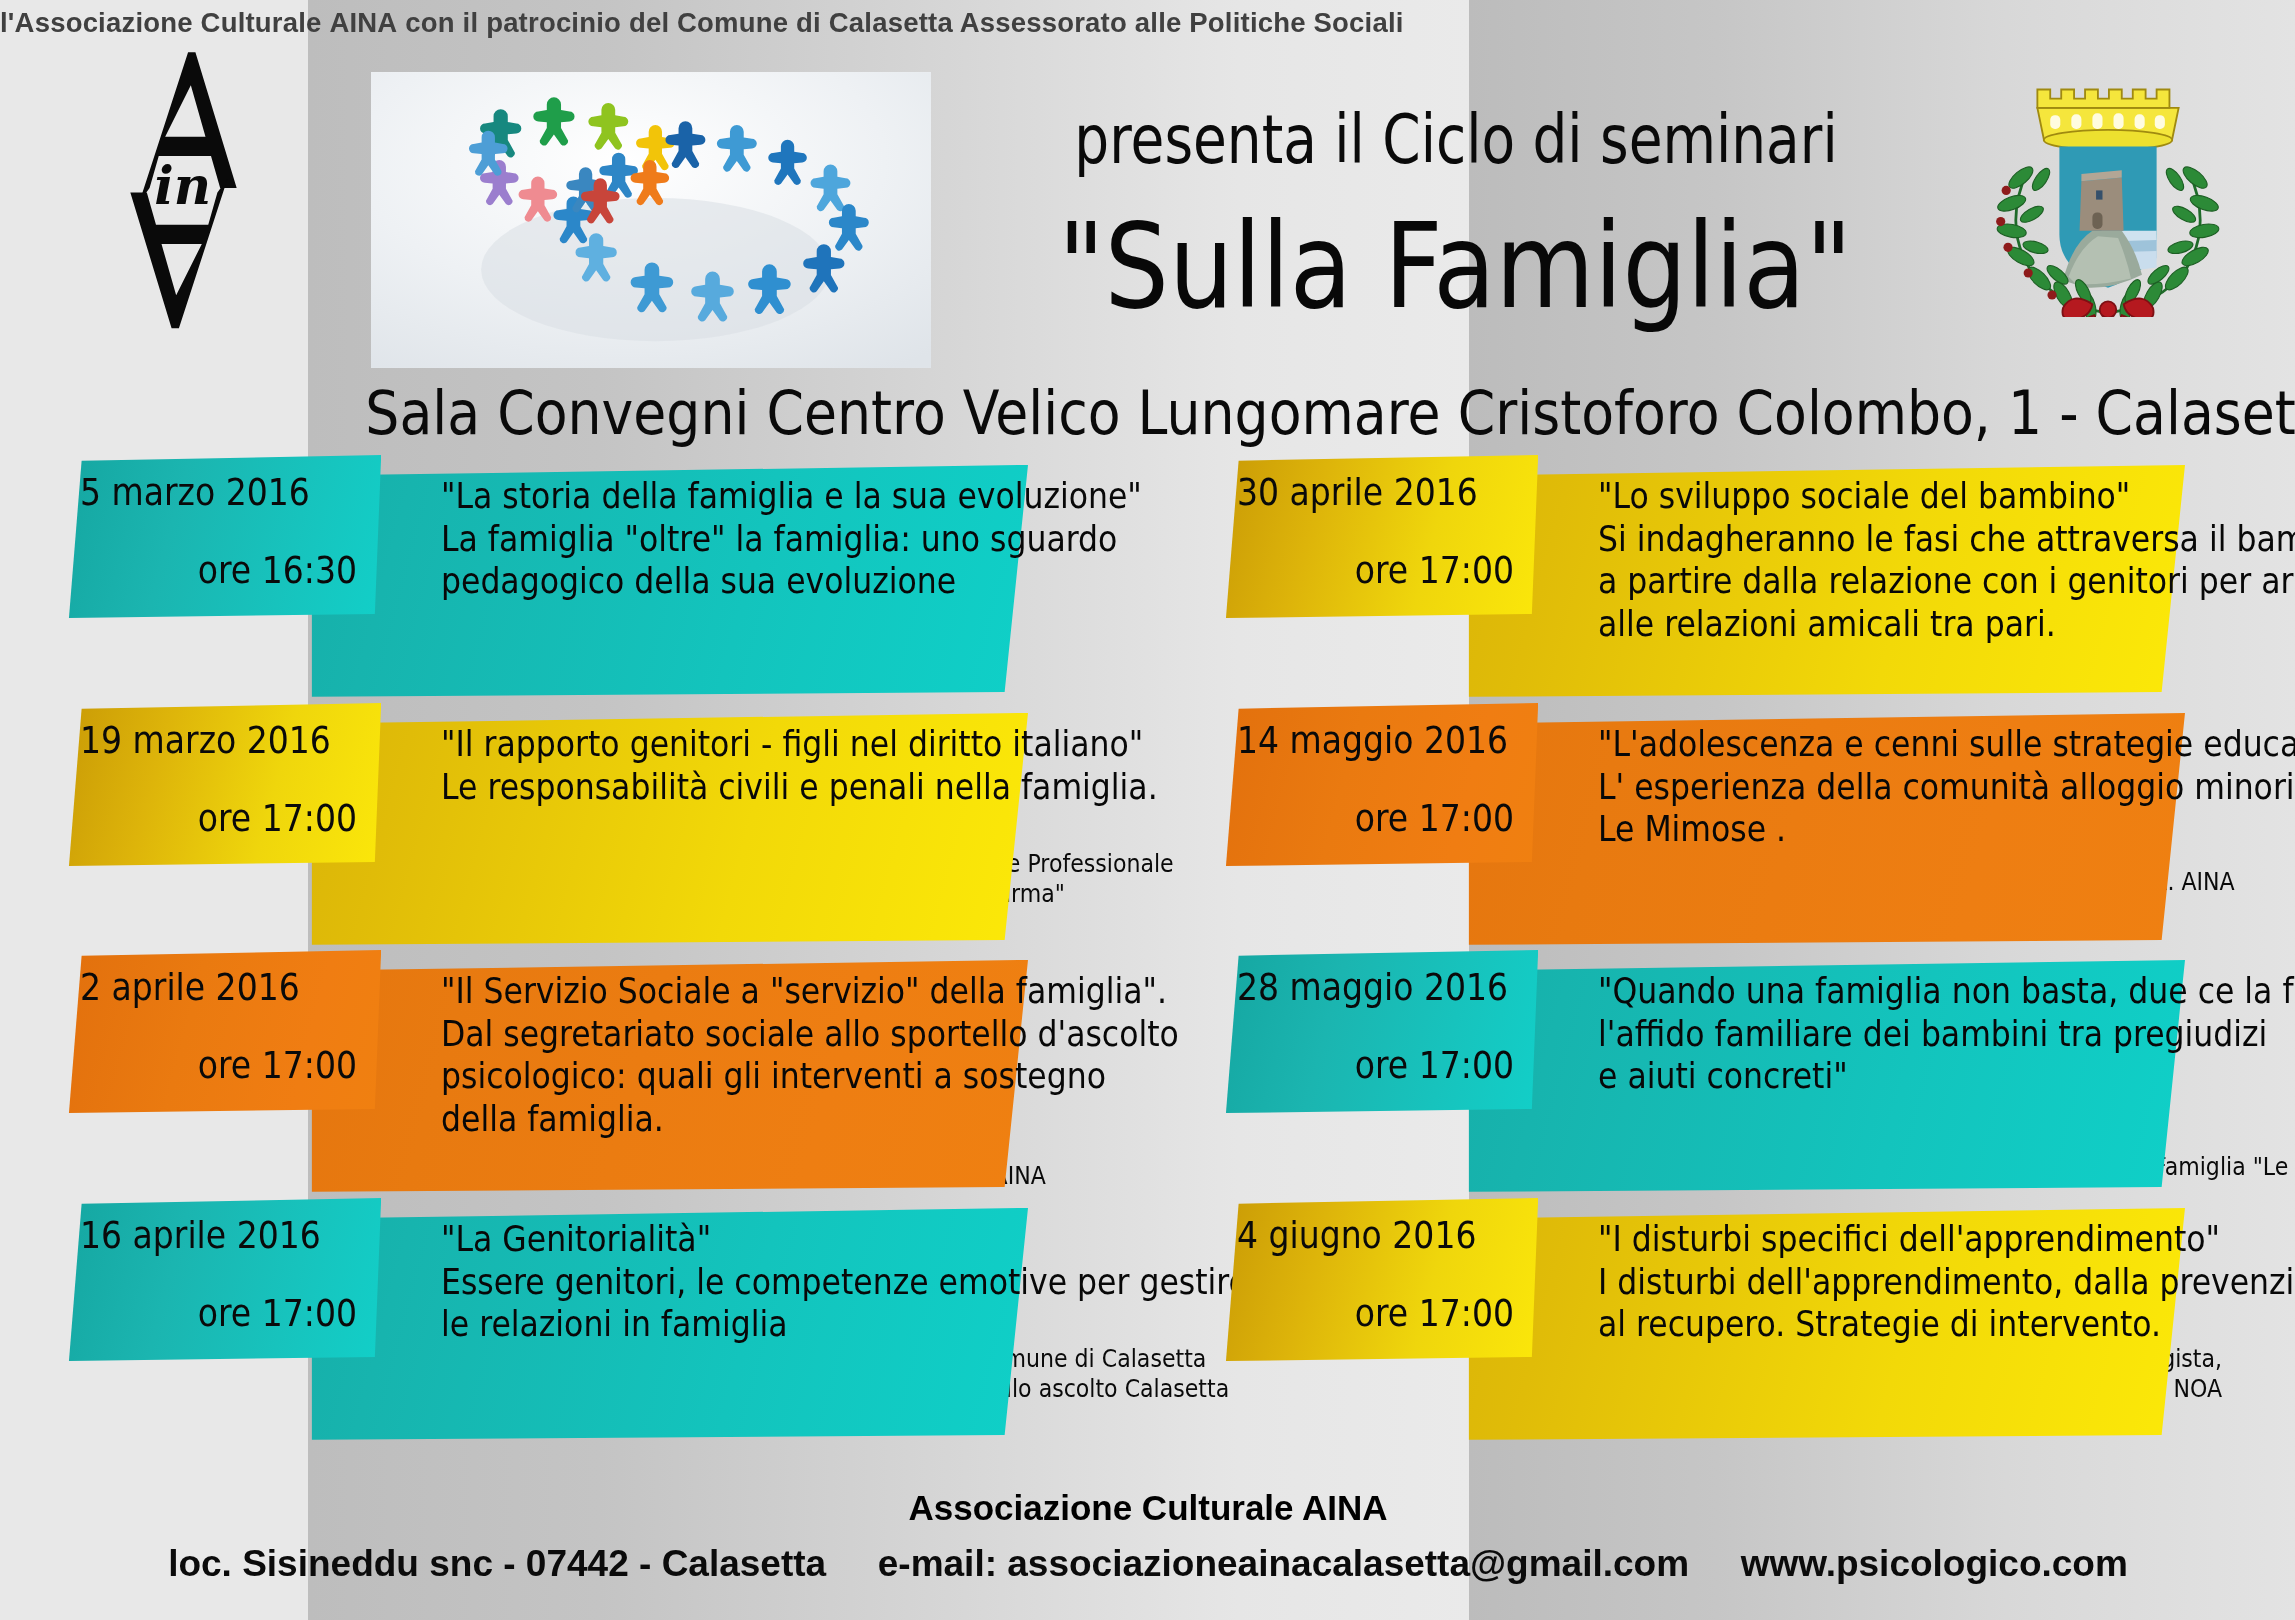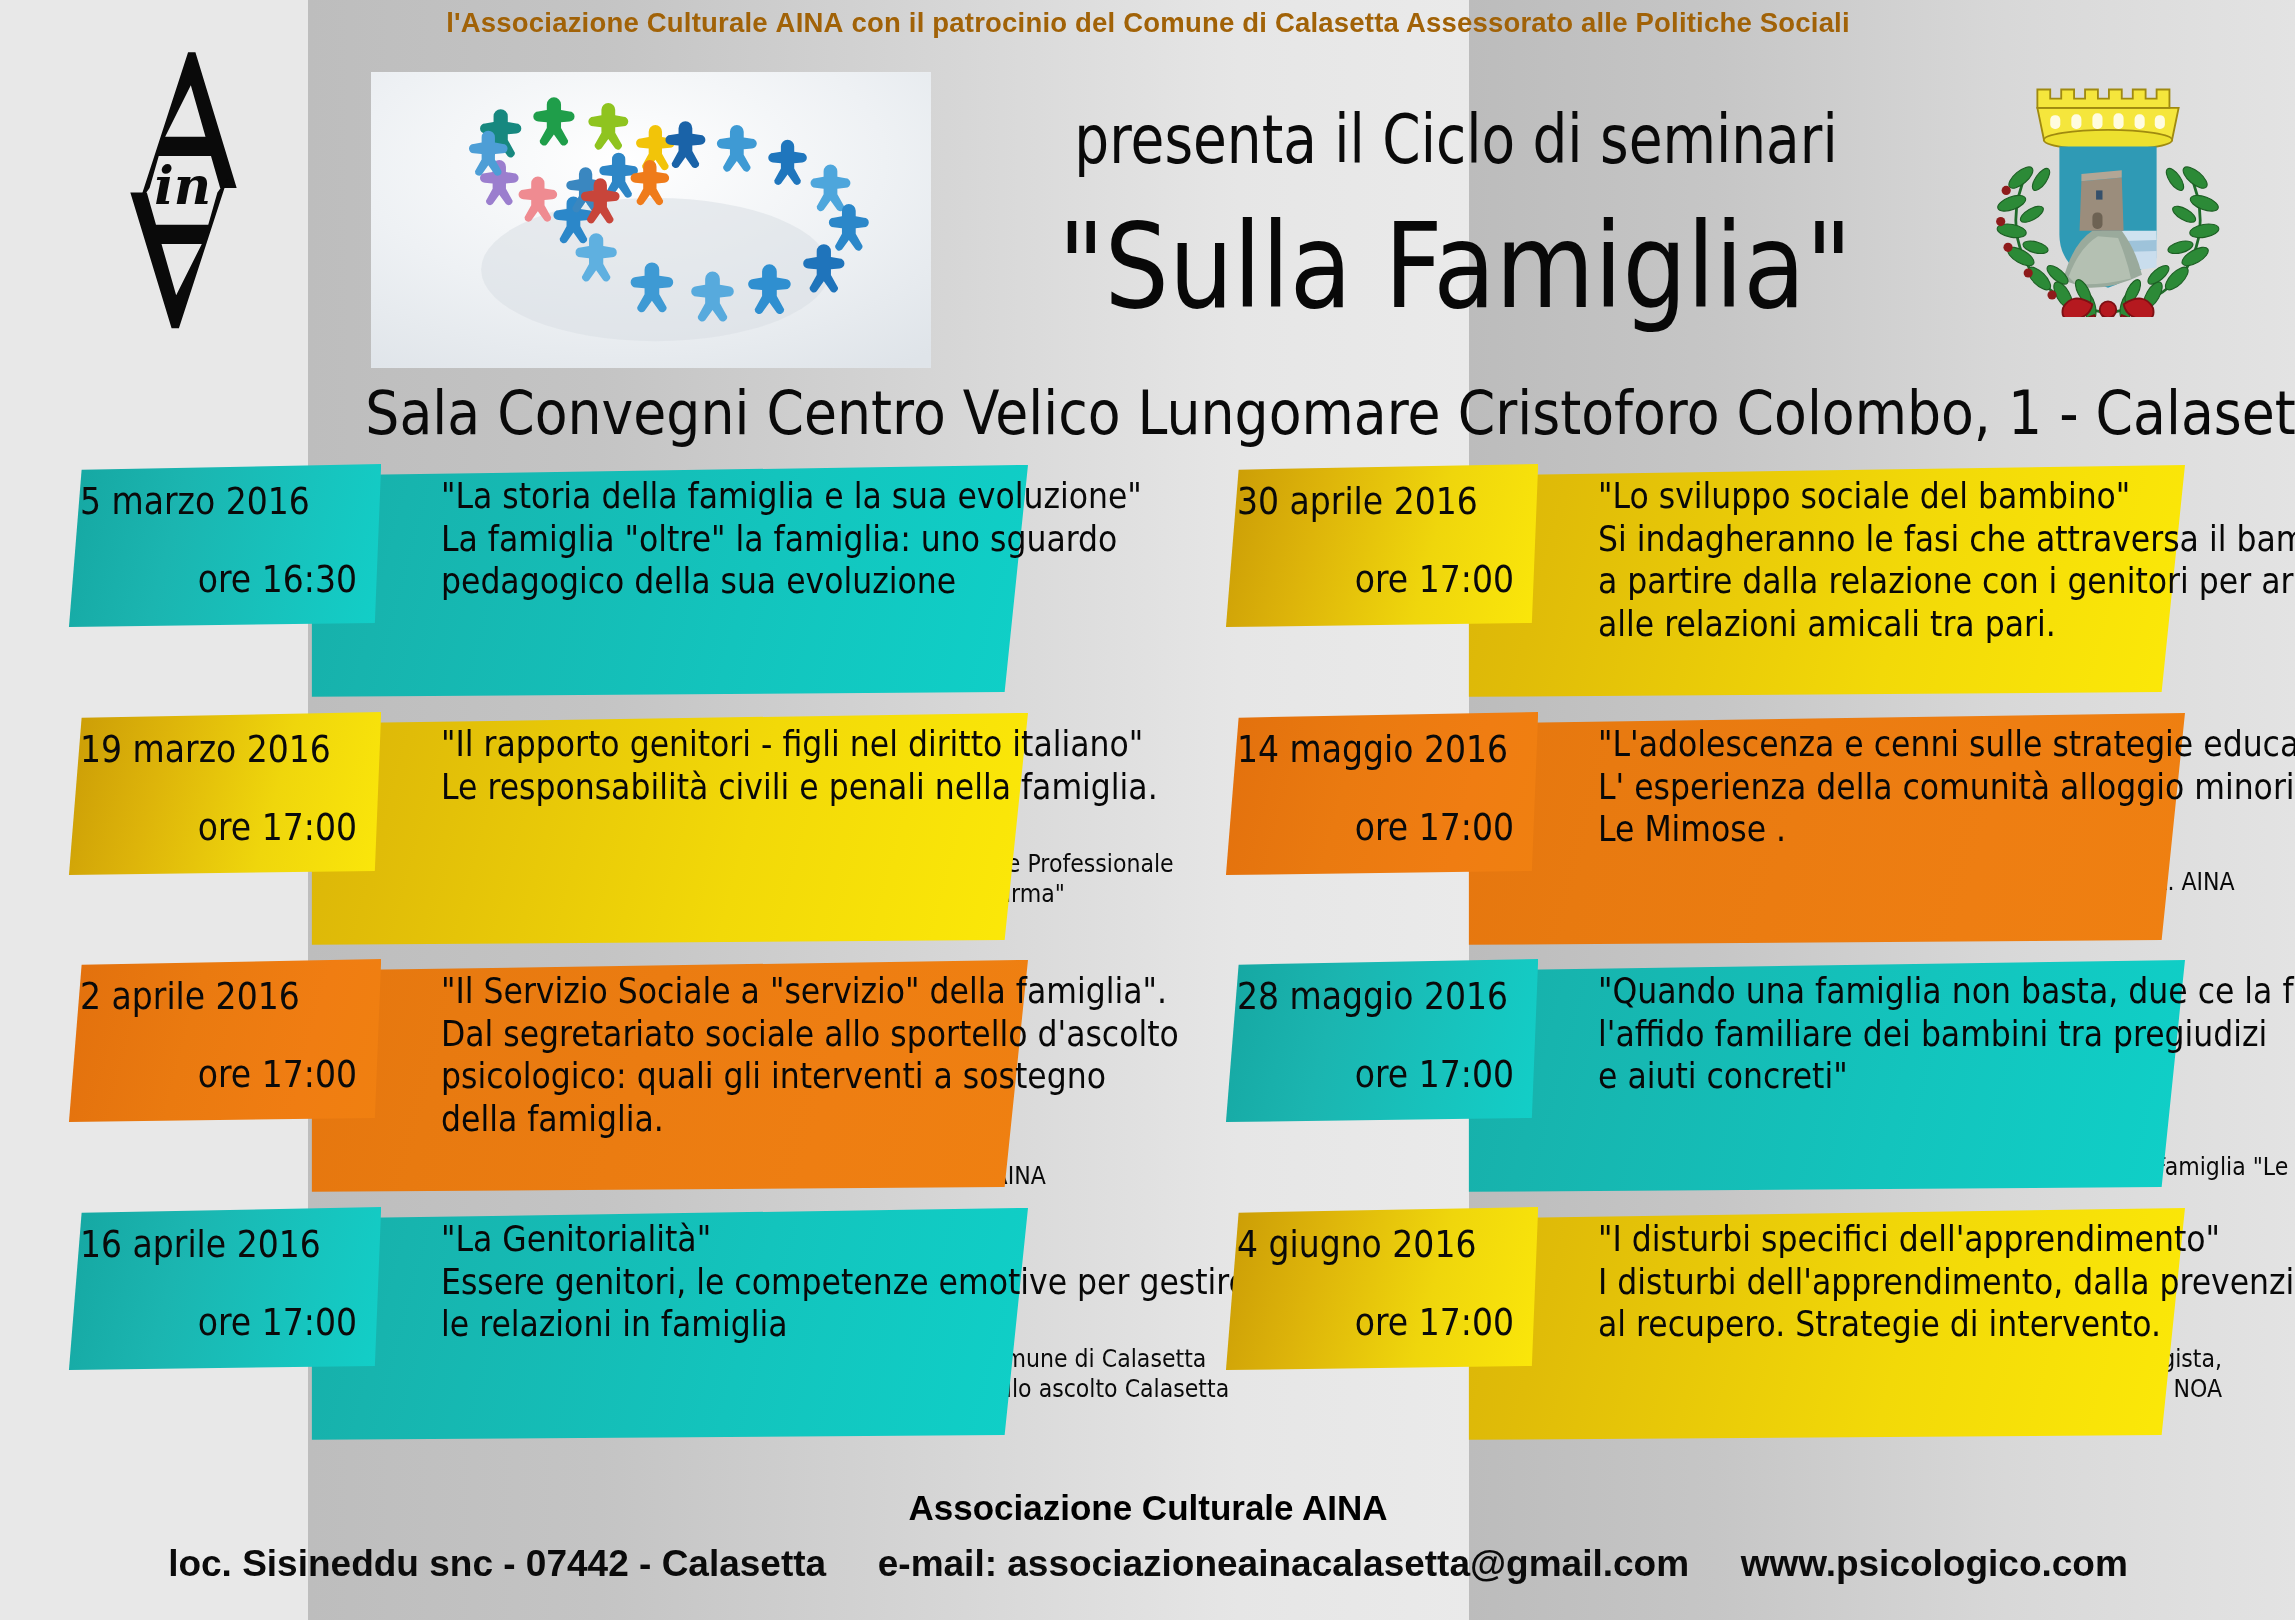--- a/index.html
+++ b/index.html
@@ -17,22 +17,22 @@
   .band-b { position:absolute; left:308px;top:0; width:1162px; height:100%;
             background: linear-gradient(to right, #bdbdbd 0%, #c4c4c4 25%, #d6d6d6 55%, #e6e6e6 80%, #eaeaea 100%); }
   .band-c { position:absolute; left:1469px;top:0; width:826px;  height:100%;
             background: linear-gradient(to right, #bcbcbc 0%, #c6c6c6 30%, #d8d8d8 65%, #e3e3e3 100%); }
 
   .layer { position: absolute; inset: 0; z-index: 2; }
 
   
   .header-line {
     position: absolute; left: 0; top: 7.3px; width: 2296px;
-    text-align: center;
-    font-size: 27.5px; font-weight: bold; color: #a16207;
+    text-align: left;
+    font-size: 27.5px; font-weight: bold; color: #404040;
     letter-spacing: 0.2px;
     white-space: nowrap;
   }
   .header-line b { font-weight: 900; }
 
   
   .aina-logo {
     position: absolute; left: 101px; top: 41px; width: 165px; height: 294px; text-align: right;
   }
   .aina-logo svg { width: 100%; height: 100%; display:block; }
@@ -75,21 +75,21 @@
   }
 
   
   .card { position: absolute; }
   .card .banner {
     position:absolute; left:0; top:0;
     width:973px; height:100%;
     clip-path: polygon(26.4% 8.3%, 100% 4.0%, 97.6% 95.6%, 26.4% 97.5%, 26.4% 60%, 22.0% 52%);
   }
   .card .datebox {
-    position:absolute; left:9.2px; top:9px; width:317px; height:163px;
+    position:absolute; left:9.2px; top:0; width:317px; height:163px;
     clip-path: polygon(5.5% 3.5%, 100% 0%, 98.0% 97.5%, 1.5% 100%);
   }
   .card .datebox .d1 {
     position:absolute; left:0; right:13px; top:14.7px; text-align:left; padding-left:18.4px;
     font-family:"DejaVu Sans", sans-serif; font-size:38px; color:#0a0a0a;
     transform: scaleX(.87); transform-origin:left center; white-space:nowrap;
   }
   .card .datebox .d2 {
     position:absolute; left:0; right:24px; bottom:26px; text-align:right;
     font-family:"DejaVu Sans", sans-serif; font-size:38px; color:#0a0a0a;

